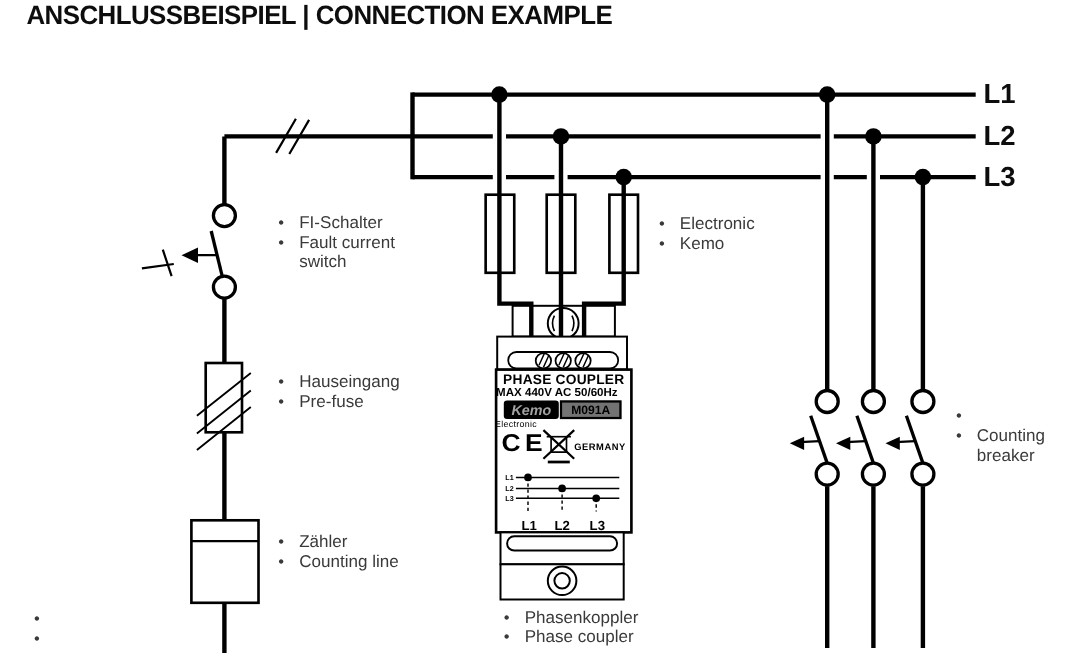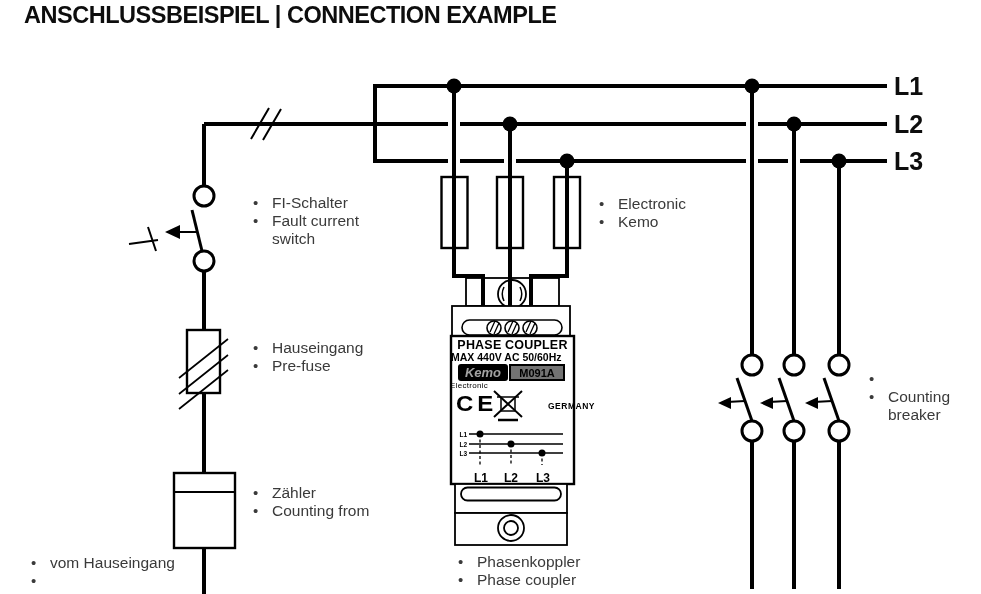--- a/index.html
+++ b/index.html
@@ -20,21 +20,21 @@
   .dev-rating{left:434px;top:351px;width:98px;text-align:left;font-size:10.5px;
               font-weight:bold;white-space:nowrap;}
   .brand-row{left:441px;top:364px;display:flex;align-items:stretch;height:17px;}
   .kemo-box{width:50px;background:#000;color:#a3a3a3;border-radius:3px;font-weight:bold;
             font-style:italic;font-size:13px;display:flex;align-items:center;justify-content:center;}
   .model-box{width:52px;border:2px solid #000;font-weight:bold;font-size:11px;
              display:flex;align-items:center;justify-content:center;margin-left:1px;background:#737373;}
   .dev-sub{left:433px;top:381px;font-size:8px;letter-spacing:0.3px;}
   .dev-ce{left:439px;top:391px;font-size:24px;font-weight:bold;letter-spacing:4px;
           transform:scaleY(.92);transform-origin:top left;}
-  .dev-country{left:531px;top:401px;font-size:8.5px;font-weight:bold;letter-spacing:0.5px;}
+  .dev-country{left:505px;top:401px;font-size:8.5px;font-weight:bold;letter-spacing:0.5px;}
   .svg-big-lbl{font:bold 12px "Liberation Sans",sans-serif;}
   .svg-tiny-lbl{font:bold 6.5px "Liberation Sans",sans-serif;}
 </style>
 </head>
 <body>
 
 <div class="stage">
 
   <div class="abs page-title">ANSCHLUSSBEISPIEL | CONNECTION EXAMPLE</div>
 
@@ -189,26 +189,25 @@
     <span class="b">•</span>
     <span class="t">Hauseingang</span>
     <span class="b">•</span>
     <span class="t">Pre-fuse</span>
   </div>
 
   <div class="note" style="left:236px;top:484px;width:125px;">
     <span class="b">•</span>
     <span class="t">Zähler</span>
     <span class="b">•</span>
-    <span class="t">Counting from</span>
+    <span class="t">Counting line</span>
   </div>
 
   <div class="note" style="left:14px;top:554px;width:165px;">
     <span class="b">•</span>
-    <span class="t">vom Hauseingang</span>
     <span class="b">•</span>
   </div>
 
   <div class="note" style="left:852px;top:370px;width:129px;">
     <span class="b">•</span>
     <span class="b">•</span>
     <span class="t">Counting breaker</span>
   </div>
 
   <div class="note" style="left:441px;top:553px;width:130px;">

